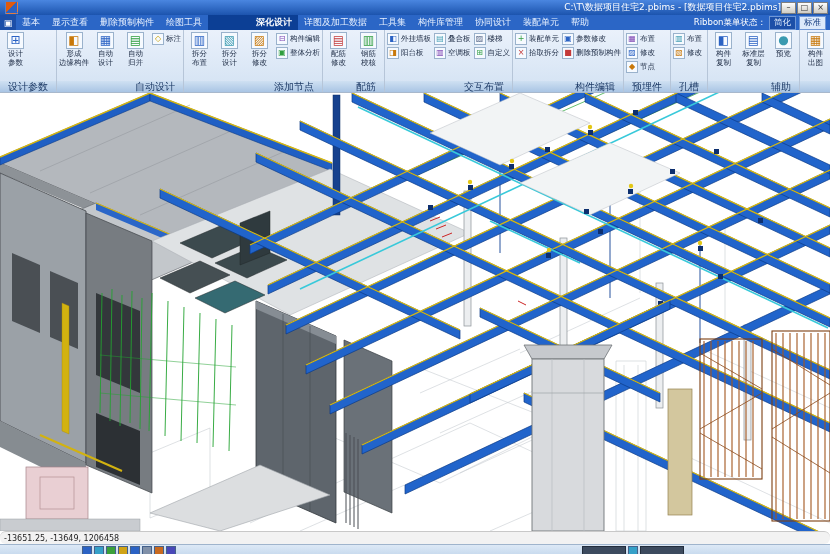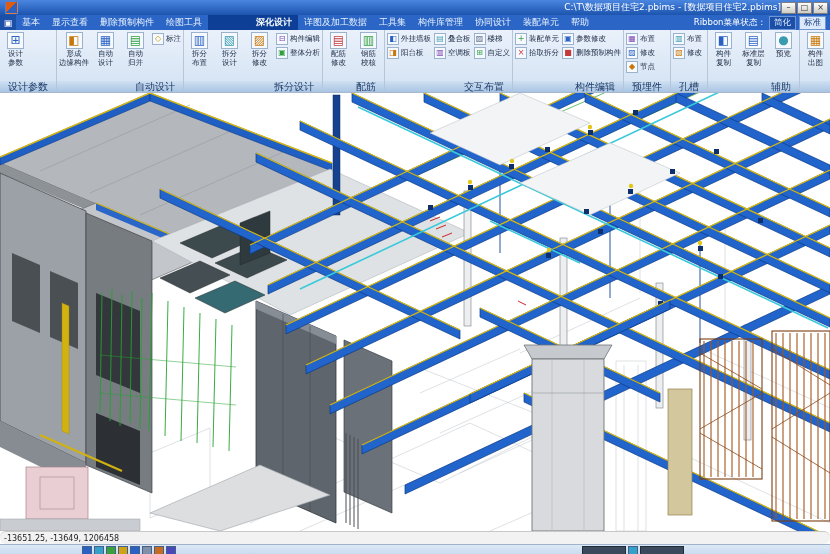--- a/index.html
+++ b/index.html
@@ -146,21 +146,21 @@
           <div class="btn-small">
             <span class="icon sm" style="color: rgb(123, 63, 176);">⊟</span>
             <span class="bs-label">构件编辑</span>
           </div>
           <div class="btn-small">
             <span class="icon sm" style="color: rgb(46, 158, 62);">▣</span>
             <span class="bs-label">整体分析</span>
           </div>
         </div>
       </div>
-      <div class="group-label">拆分设计</div>
+      <div class="group-label">添加节点</div>
     </div>
     <div class="group">
       <div class="group-content">
         <div class="btn-large">
           <span class="icon lg" style="color: rgb(196, 58, 58);">▤</span>
           <span class="bl-line">配筋</span>
           <span class="bl-line">修改</span>
         </div>
         <div class="btn-large">
           <span class="icon lg" style="color: rgb(46, 158, 62);">▥</span>

